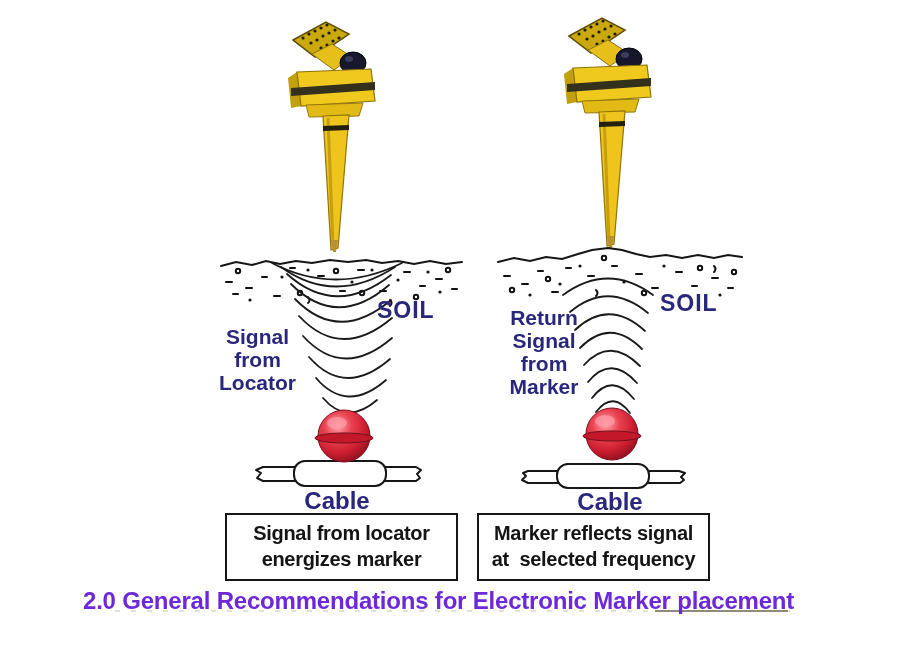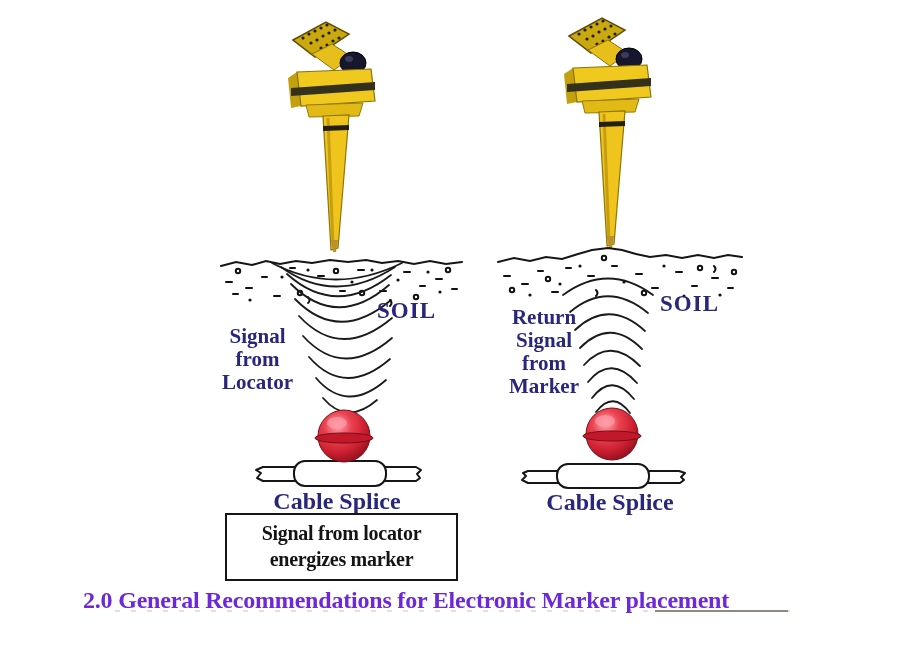--- a/index.html
+++ b/index.html
@@ -1,21 +1,21 @@
 <!DOCTYPE html>
 <html style="--label_navy: #28277b; --device_yellow: #f0c91f; --marker_red: #d92a3a; --caption_text: #141414;"><head>
 <meta charset="utf-8">
 <style>
   html,body{margin:0;padding:0;background:#ffffff;}
   .canvas{
     position:relative;
     width:915px;height:646px;
     background:#ffffff;
     overflow:hidden;
-    font-family:Liberation Serif, serif;
+    font-family:Liberation Sans, sans-serif;
   }
   .gfx{position:absolute;left:0;top:0;}
   .lbl{
     position:absolute;
     font-weight:bold;
     color:var(--label_navy,#28277b);
     white-space:pre-wrap;
     text-align:center;
     line-height:1.12;
   }
@@ -243,15 +243,17 @@
 from
 Marker</div>
 
   <div class="lbl splice-lbl" style="left:267px;top:488px;width:140px;">Cable Splice</div>
 
   <div class="lbl splice-lbl" style="left:540px;top:489px;width:140px;">Cable Splice</div>
 
   <div class="caption-box" style="left:225px;top:513px;">Signal from locator
 energizes marker</div>
 
+  <div class="caption-box" style="left:477px;top:513px;">Marker reflects signal
+at  selected frequency</div>
 
   <div class="heading">2.0 General Recommendations for Electronic Marker placement</div>
 </div>
 
 </body></html>

